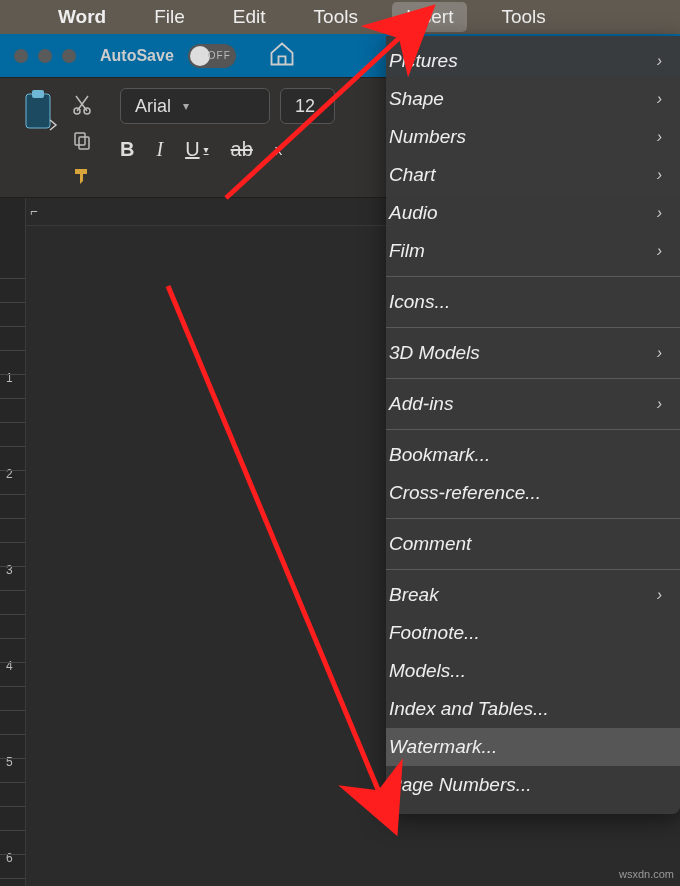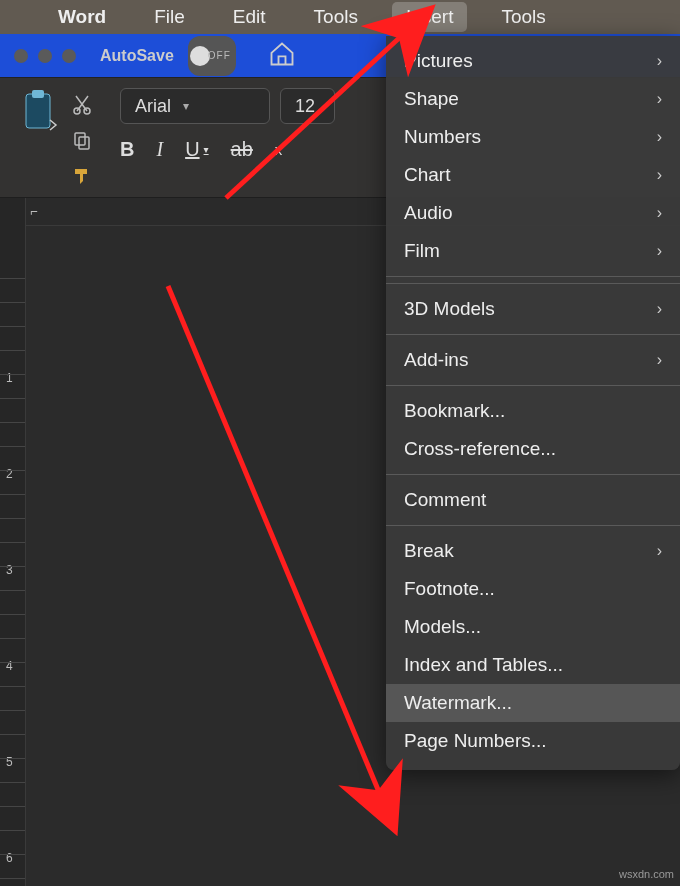--- a/index.html
+++ b/index.html
@@ -6,25 +6,25 @@
   body { width:680px; height:886px; background:#2a2a2a; color:#ddd; overflow:hidden; position:relative; }
 
   
   .menubar { height:34px; background:#615a51; display:flex; align-items:center; padding:0 10px; gap:20px; font-size:19px; color:#eee; }
   .menubar .apple { font-size:21px; margin-right:14px; }
   .menubar .mi { padding:4px 14px; border-radius:5px; cursor:default; }
   .menubar .mi.bold { font-weight:700; }
   .menubar .mi.sel { background:rgba(255,255,255,0.22); }
 
   
-  .titlebar { height:44px; background:#1d4ed8; display:flex; align-items:center; padding:0 14px; gap:14px; border-bottom:1px solid #222; }
+  .titlebar { height:44px; background:#0369a1; display:flex; align-items:center; padding:0 14px; gap:14px; border-bottom:1px solid #222; }
   .trafficlights { display:flex; gap:10px; }
   .dot { width:14px; height:14px; border-radius:50%; background:#5a5a5a; }
   .autosave-label { font-size:16px; color:#ccc; font-weight:600; margin-left:10px; }
-  .toggle { width:48px; height:40px; border-radius:12px; background:#555; position:relative; display:flex; align-items:center; }
+  .toggle { width:48px; height:24px; border-radius:12px; background:#555; position:relative; display:flex; align-items:center; }
   .toggle-knob { width:20px; height:20px; border-radius:50%; background:#ddd; position:absolute; left:2px; }
   .toggle-off { font-size:10px; color:#bbb; position:absolute; right:5px; letter-spacing:1px; }
   .home-icon { margin-left:18px; color:#ccc; }
 
   
   .ribbon { height:120px; background:#333231; display:flex; padding:10px 14px 6px 14px; gap:20px; border-bottom:1px solid #1e1e1e; }
   .paste-group { display:flex; flex-direction:column; align-items:center; width:86px; }
   .paste-icons { display:flex; align-items:flex-start; gap:10px; }
   .mini-col { display:flex; flex-direction:column; gap:10px; margin-top:6px; }
   .plabel { font-size:15px; color:#ddd; margin-top:6px; }
@@ -46,21 +46,21 @@
   .vruler { width:26px; background:#262626; border-right:1px solid #3a3a3a; position:relative; }
   .vruler .num { position:absolute; left:6px; font-size:12px; color:#bbb; transform:translateY(-50%); }
   .vruler .tick { position:absolute; left:0; width:100%; height:1px; background:#454545; }
   .hruler-row { height:28px; background:#2a2a2a; border-bottom:1px solid #3a3a3a; position:relative; }
   .hruler-row .tab { position:absolute; left:4px; top:6px; font-size:13px; color:#bbb; }
   .docarea { flex:1; display:flex; flex-direction:column; }
   .page { flex:1; background:#2b2b2b; margin:0; }
 
   
   .menu { position:absolute; left:386px; top:36px; width:294px; background:rgba(58,58,58,0.96); border-radius:0 0 8px 8px; box-shadow:0 6px 24px rgba(0,0,0,0.5); padding:6px 0 10px 0; }
-  .menu .item { height:38px; display:flex; align-items:center; padding:0 18px 0 18px; font-size:19px; color:#eee; justify-content:space-between; cursor:default; }
+  .menu .item { height:38px; display:flex; align-items:center; padding:0 18px 0 3px; font-size:19px; color:#eee; justify-content:space-between; cursor:default;font-style:italic; }
   .menu .item .lbl { }
   .menu .item .rt { font-size:16px; color:#ccc; }
   .menu .item.hl { background:rgba(255,255,255,0.15); }
   .menu hr { border:none; border-top:1px solid #5a5a5a; margin:6px 0; }
 
   
   svg.arrows { position:absolute; left:0; top:0; width:680px; height:886px; pointer-events:none; }
 
   .watermark { position:absolute; right:6px; bottom:6px; font-size:11px; color:#9a9a9a; }
 </style>
@@ -216,20 +216,23 @@
     </div>
     <div class="item">
       <span class="lbl">Audio</span>
       <span class="rt">›</span>
     </div>
     <div class="item">
       <span class="lbl">Film</span>
       <span class="rt">›</span>
     </div>
     <hr>
+    <div class="item">
+      <span class="lbl">Icons...</span>
+    </div>
     <hr>
     <div class="item">
       <span class="lbl">3D Models</span>
       <span class="rt">›</span>
     </div>
     <hr>
     <div class="item">
       <span class="lbl">Add-ins</span>
       <span class="rt">›</span>
     </div>

